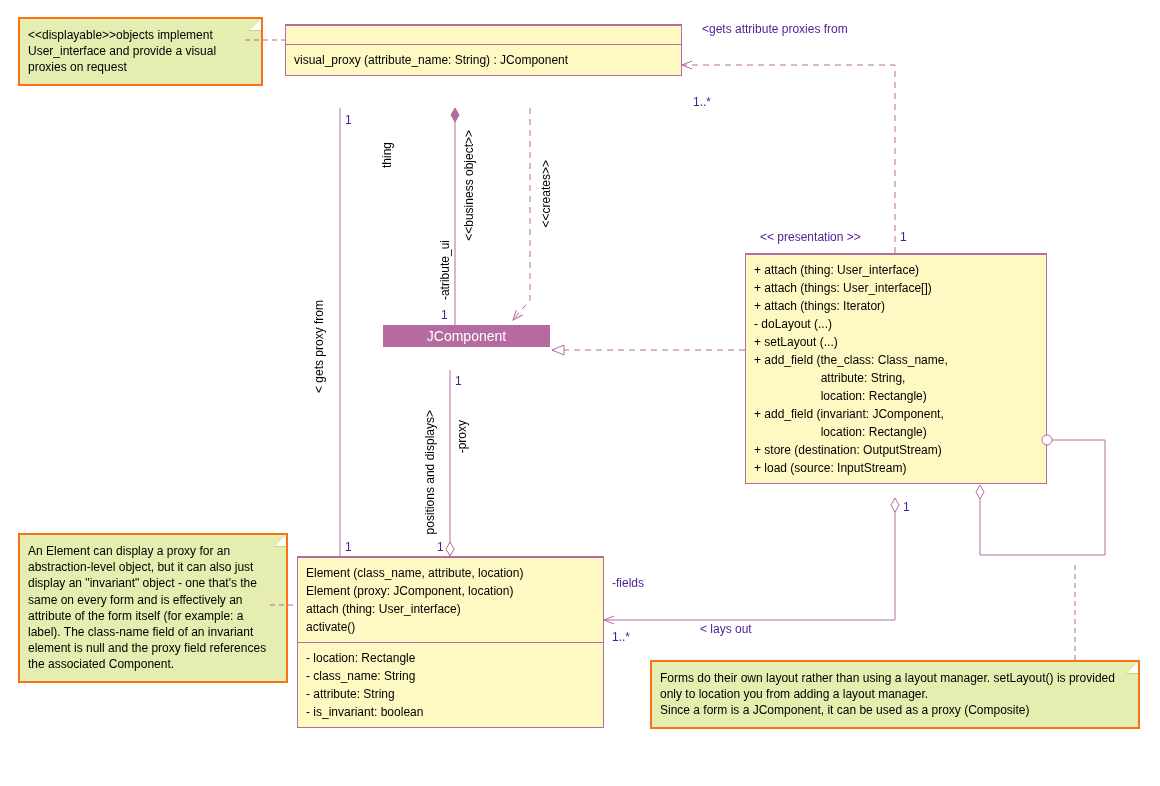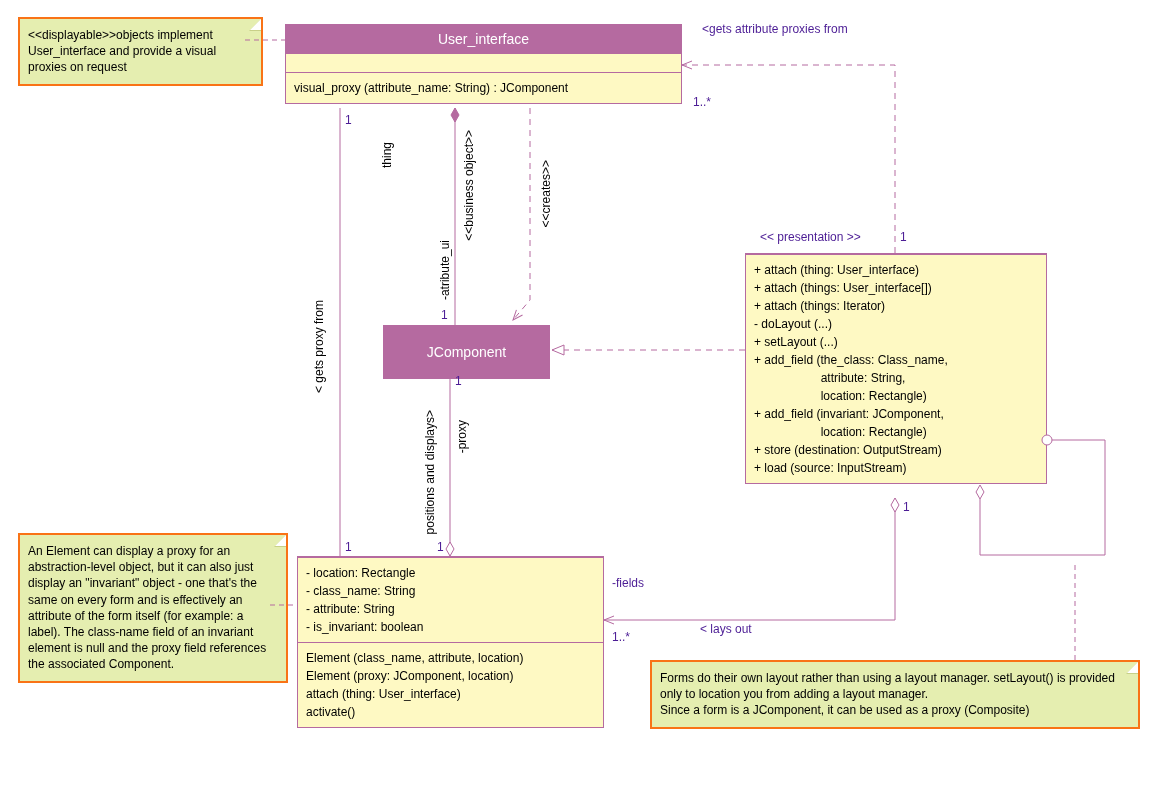--- a/index.html
+++ b/index.html
@@ -15,38 +15,37 @@
 </style>
 </head>
 <body>
 
 <div class="note" style="left:18px;top:17px;width:225px">&lt;&lt;displayable&gt;&gt;objects implement User_interface and provide a visual proxies on request</div>
 <div class="note" style="left:18px;top:533px;width:250px">An Element can display a proxy for an abstraction-level object, but it can also just display an "invariant" object - one that's the same on every form and is effectively an attribute of the form itself (for example: a label). The class-name field of an invariant element is null and the proxy field references the associated Component.</div>
 <div class="note" style="left:650px;top:660px;width:470px;white-space:pre-line">Forms do their own layout rather than using a layout manager. setLayout() is provided only to location you from adding a layout manager.
 Since a form is a JComponent, it can be used as a proxy (Composite)</div>
 
 <div class="box" style="left:285px;top:24px;width:395px">
- <div class="hdr">User_interface</div>
  <div class="sec" style="height:6px"></div>
  <div class="sec">visual_proxy (attribute_name: String) : JComponent</div>
 </div>
 
 <div class="box" style="left:383px;top:325px;width:165px">
- <div class="hdr" style="padding:18px 4px">JComponent</div>
+ <div class="hdr" style="padding:2px 4px">JComponent</div>
 </div>
 
 <div class="box" style="left:297px;top:556px;width:305px">
+ <div class="sec" style="white-space:pre-line">Element (class_name, attribute, location)
+Element (proxy: JComponent, location)
+attach (thing: User_interface)
+activate()</div>
  <div class="sec" style="white-space:pre-line">- location: Rectangle
 - class_name: String
 - attribute: String
 - is_invariant: boolean</div>
- <div class="sec" style="white-space:pre-line">Element (class_name, attribute, location)
-Element (proxy: JComponent, location)
-attach (thing: User_interface)
-activate()</div>
 </div>
 
 <div class="box" style="left:745px;top:253px;width:300px">
  <div class="sec" style="white-space:pre;font-style:normal"><span>+ attach (thing: User_interface)
 + attach (things: User_interface[])
 + attach (things: Iterator)
 - doLayout (...)
 + setLayout (...)
 + add_field (the_class: Class_name,
                     attribute: String,

